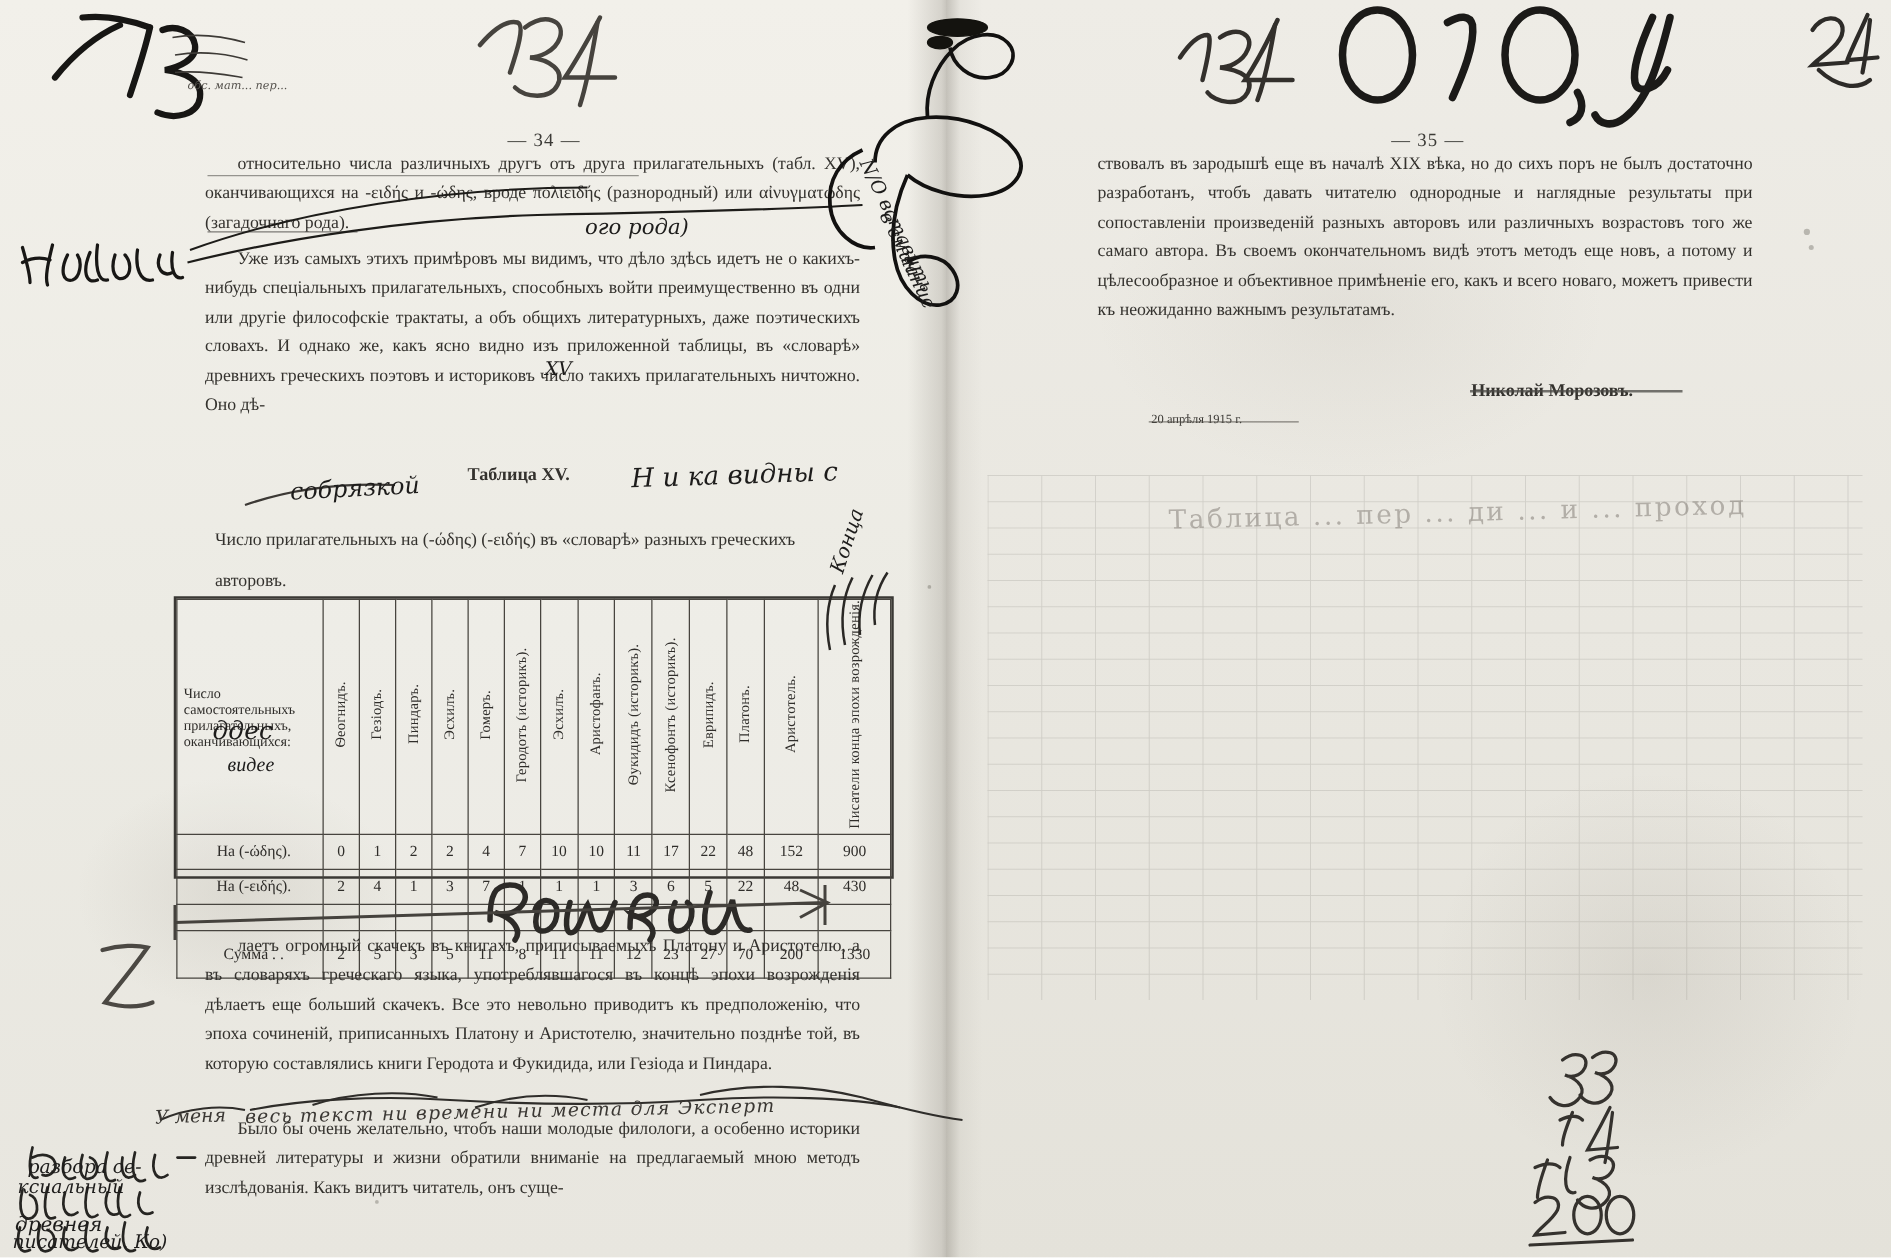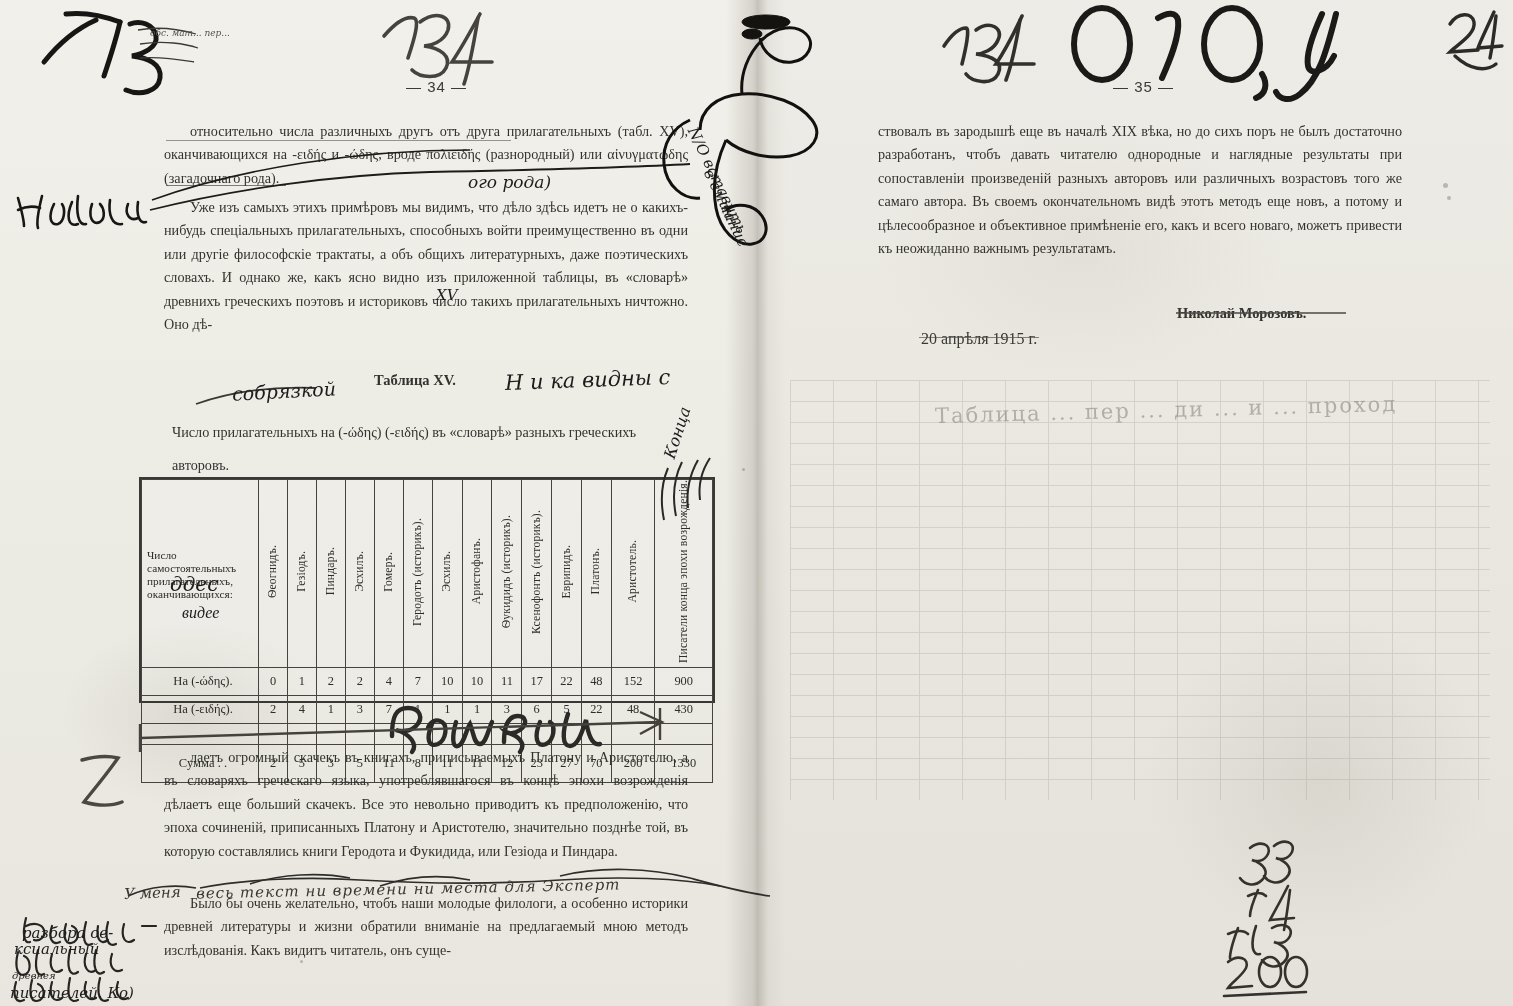--- a/index.html
+++ b/index.html
@@ -44,24 +44,25 @@
   .speck {
     position: absolute;
     background: rgba(90,85,78,0.35);
     border-radius: 50%;
     pointer-events: none;
   }
 
   
   .pagenum {
     position: absolute;
-    font-family: Liberation Sans, sans-serif;
+    font-family: Liberation Serif, serif;
     font-size: 15px;
     color: #3b3a36;
     letter-spacing: 1px;
+    margin-top: 27px;
   }
   .col {
     position: absolute;
     font-size: 14.2px;
     line-height: 23.4px;
     color: #34322e;
     text-align: justify;
     text-justify: inter-word;
   }
   .col p { margin: 0 0 0 0; text-indent: 26px; }
@@ -136,21 +137,21 @@
   
   .hw {
     position: absolute;
     font-family: "DejaVu Serif", serif;
     color: #2b2a28;
     pointer-events: none;
     white-space: nowrap;
   }
   .hw.ink   { color: #1d1c1b; }
   .hw.pen   { color: #3a3733; }
-  .hw.pencil{ color: #55524d; }
+  .hw.pencil{ color: #55524d; margin-top: 36px; }
   .hw-ital { font-style: italic; }
 
   svg.ann {
     position: absolute;
     left: 0; top: 0;
     width: 1513px; height: 1006px;
     pointer-events: none;
   }
   .strike {
     position: absolute;
@@ -307,21 +308,21 @@
   </div>
 
   <div class="pagenum" style="left:1113px; top:78px;">— 35 —</div>
 
   <div class="col" style="left:878px; top:120px; width:524px;">
     <p class="noind">ствовалъ въ зародышѣ еще въ началѣ XIX вѣка, но до сихъ поръ не былъ достаточно разработанъ, чтобъ давать читателю однородные и наглядные результаты при сопоставленіи произведеній разныхъ авторовъ или различныхъ возрастовъ того же самаго автора. Въ своемъ окончательномъ видѣ этотъ методъ еще новъ, а потому и цѣлесообразное и объективное примѣненіе его, какъ и всего новаго, можетъ привести къ неожиданно важнымъ результатамъ.</p>
   </div>
 
   <div style="position:absolute; left:1177px; top:305px; font-size:14.4px; font-weight:bold; color:#34322e;">Николай Морозовъ.</div>
 
-  <div style="position:absolute; left:921px; top:330px; font-size:16px; color:#3a3834;">20 апрѣля 1915 г.</div>
+  <div style="position:absolute; left:921px; top:330px; font-size:10px; color:#3a3834;">20 апрѣля 1915 г.</div>
 
   <div class="strike" style="left:1176px; top:312px; width:170px; height:1.6px; background:#4a4844; opacity:.75;"></div>
   <div class="strike" style="left:919px; top:337px; width:120px; height:1.4px; background:#55524d; opacity:.7;"></div>
 
   <div class="strike" style="left:166px; top:140px; width:345px; height:1.2px; opacity:.55;"></div>
   <div class="strike" style="left:166px; top:185px; width:120px; height:1.4px; opacity:.7;"></div>
 
   <div class="faint" style="left:935px; top:398px; font-size:21px; letter-spacing:2px; transform:rotate(-1.5deg);">Таблица ... пер ... ди ... и ... проход</div>
 
   <svg class="ann" viewBox="0 0 1513 1006">
@@ -487,18 +488,18 @@
 
   <div class="hw ink hw-ital" style="left:700px; top:124px; font-size:15px; transform:rotate(64deg); transform-origin:left top;">N/O вставить</div>
   <div class="hw ink hw-ital" style="left:716px; top:166px; font-size:15px; transform:rotate(64deg); transform-origin:left top;">в смич-</div>
   <div class="hw ink hw-ital" style="left:732px; top:200px; font-size:15px; transform:rotate(64deg); transform-origin:left top;">чание</div>
 
   <div class="hw pen hw-ital" style="left:124px; top:884px; font-size:15px; transform:rotate(-2deg);">У меня</div>
   <div class="hw pen hw-ital" style="left:196px; top:880px; font-size:15px; transform:rotate(-1.2deg); letter-spacing:1px;">весь текст ни времени ни места для Эксперт</div>
 
   <div class="hw ink hw-ital" style="left:22px; top:908px; font-size:15px;margin-top:16px;">разбора ое-</div>
   <div class="hw ink hw-ital" style="left:14px; top:940px; font-size:15px;">ксиальный</div>
-  <div class="hw ink hw-ital" style="left:12px; top:970px; font-size:10px;">древнея</div>
+  <div class="hw ink hw-ital" style="left:12px; top:970px; font-size:16px;">древнея</div>
   <div class="hw ink hw-ital" style="left:10px; top:984px; font-size:15px;">писателей. Ко)</div>
 
   <div class="hw pencil hw-ital" style="left:150px; top:28px; font-size:9px; line-height:10px; white-space:pre-line;">обс. мат... пер...</div>
 
 </div>
 
 </body></html>

